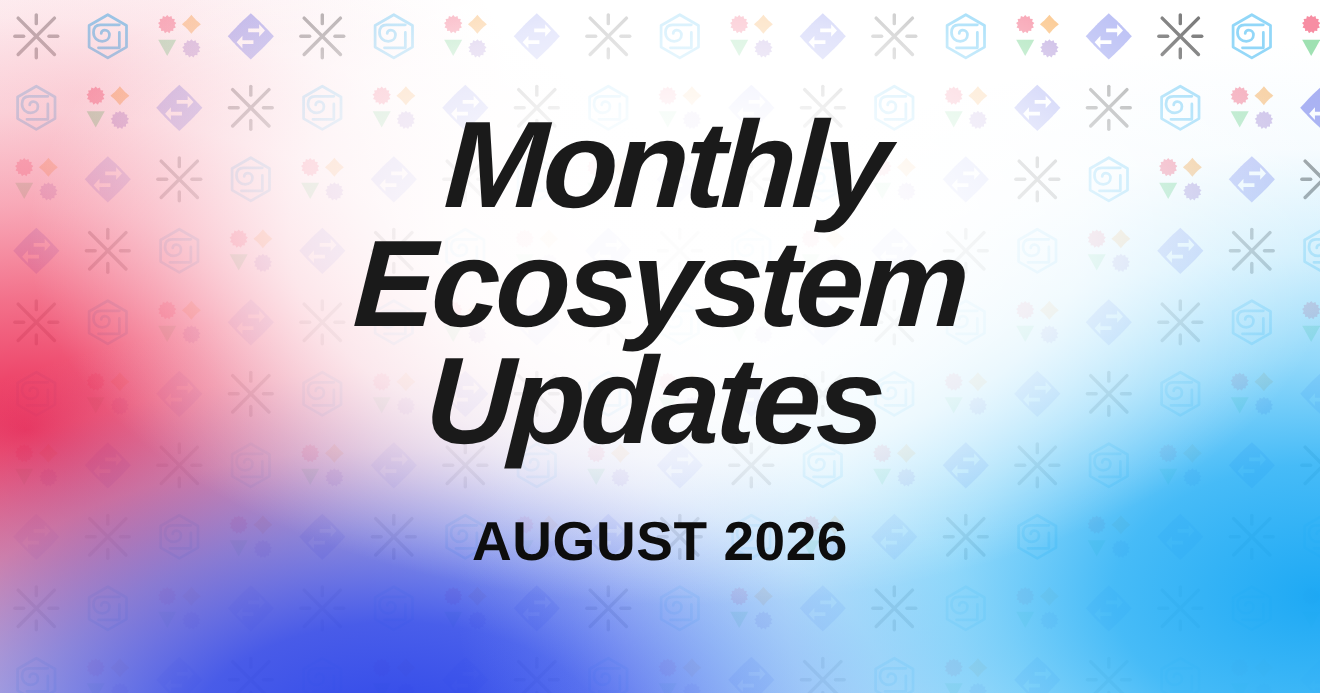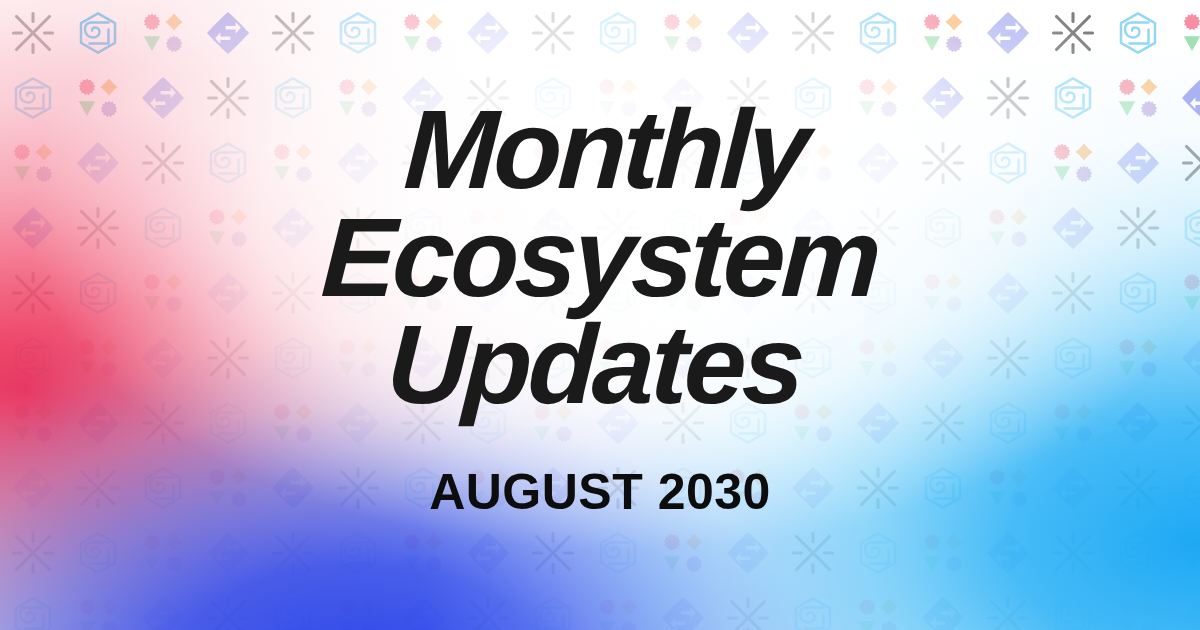--- a/index.html
+++ b/index.html
@@ -1942,16 +1942,16 @@
   <div class="wash" id="wash-blue"></div>
   <div class="wash" id="wash-cyan"></div>
   <div class="wash" id="wash-white"></div>
 
   <div id="copy">
     <h1 id="title">
       <span class="ln">Monthly</span>
       <span class="ln">Ecosystem</span>
       <span class="ln">Updates</span>
     </h1>
-    <div id="subtitle">AUGUST 2030</div>
+    <div id="subtitle">AUGUST 2026</div>
   </div>
 
 </div>
 
 </body></html>

